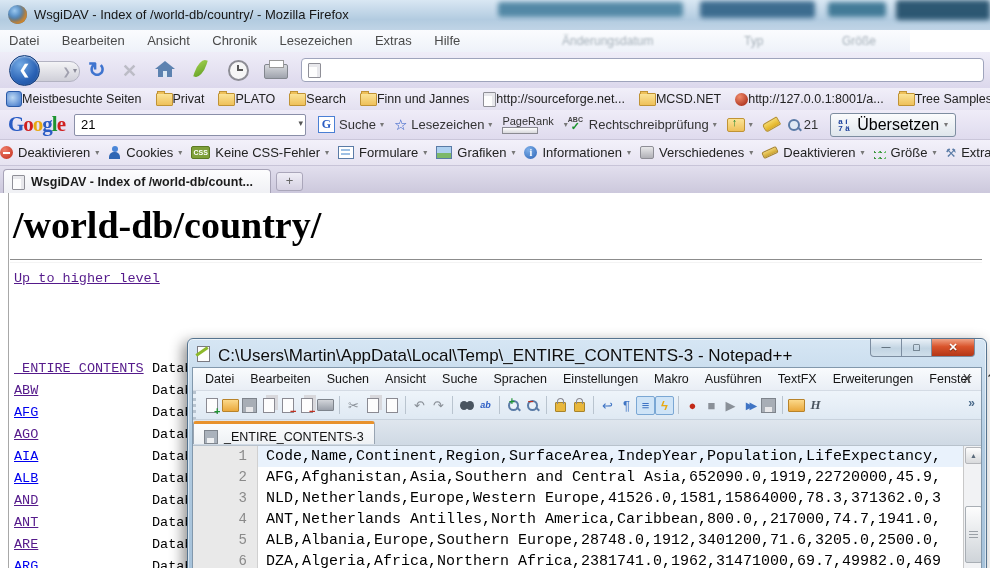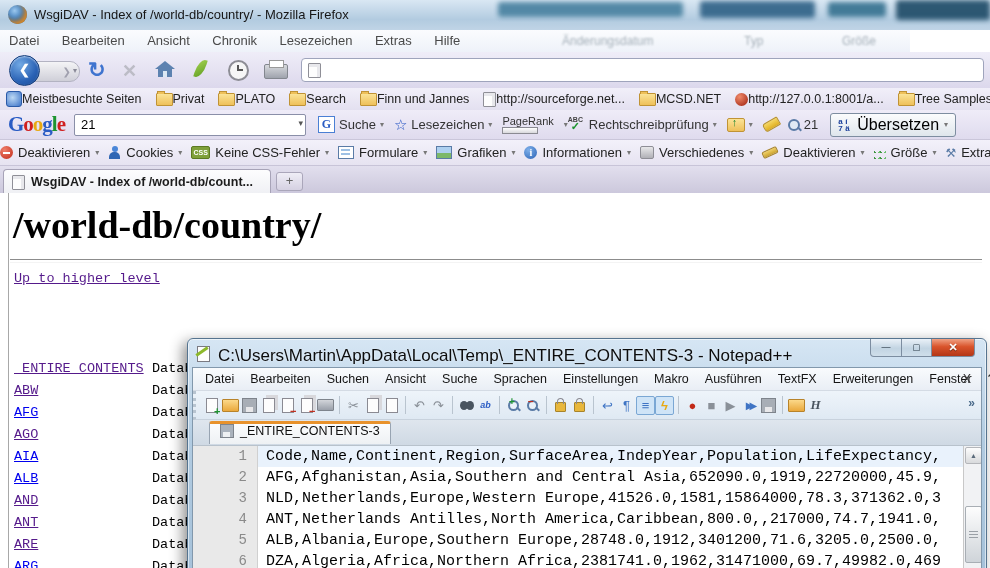--- a/index.html
+++ b/index.html
@@ -202,21 +202,21 @@
   .g-magz.plus::after{content:"+";position:absolute;left:-1px;top:-6px;color:#1e9430;font-weight:bold;font-size:10px;}
   .g-magz.minus::after{content:"−";position:absolute;left:-1px;top:-6px;color:#c22a18;font-weight:bold;font-size:10px;}
   .g-lock{width:9px;height:8px;background:#e8b73c;border:1px solid #a8842a;border-radius:1px;position:relative;margin-top:4px;}
   .g-lock::before{content:"";position:absolute;left:1px;top:-5px;width:5px;height:5px;border:1.5px solid #8a8a92;
     border-bottom:none;border-radius:4px 4px 0 0;}
   .blue{color:#3f74c4;}
   .tb-overflow{position:absolute;right:6px;top:5px;font-size:12px;color:#4a6a8a;font-weight:bold;}
 
   .npp-tabbar{height:25px;background:linear-gradient(#dfe6ee,#cfd9e4);position:relative;
     border-bottom:1px solid #b8c2cc;}
-  .ntab{position:absolute;left:16px;top:1px;height:23px;display:flex;align-items:flex-start;gap:6px;
+  .ntab{position:absolute;left:0;top:1px;height:23px;display:flex;align-items:flex-end;gap:6px;
     background:linear-gradient(#fbfcfd,#eef1f4);border:1px solid #98a4b2;border-bottom:none;
     border-top:3px solid #e8922c;border-radius:3px 3px 0 0;padding:0 10px;box-sizing:border-box;}
   .ntab-disk{width:12px;height:12px;background:#aab2bc;border:1px solid #7e848c;position:relative;}
   .ntab-disk::after{content:"";position:absolute;left:2px;bottom:0;width:7px;height:5px;background:#eef0f2;}
   .ntab-label{font-size:12.5px;color:#101010;white-space:nowrap;}
 
   .npp-editor{flex:1;position:relative;background:#fff;overflow:hidden;}
   .code-lines{position:absolute;left:0;top:0;right:17px;bottom:0;}
   .code-line{display:flex;height:21px;font-family:"Liberation Mono","DejaVu Sans Mono",monospace;}
   .ln{width:54px;flex:none;background:#e9e9e9;color:#8a8a8a;font-size:14px;

